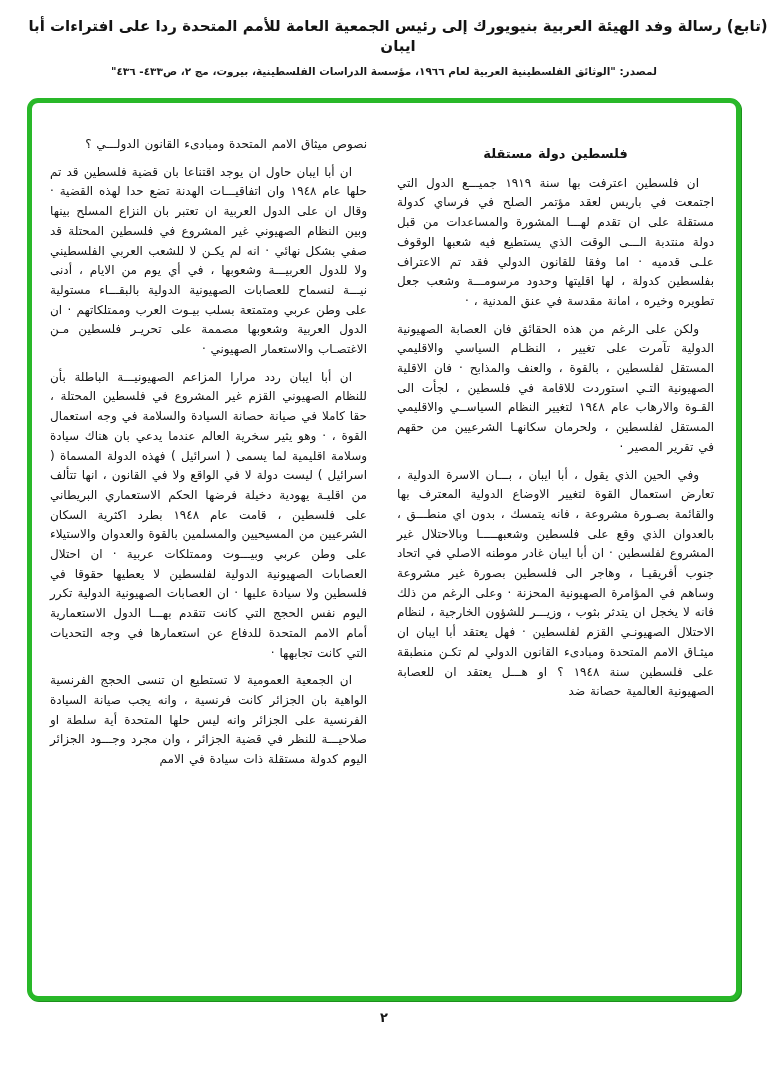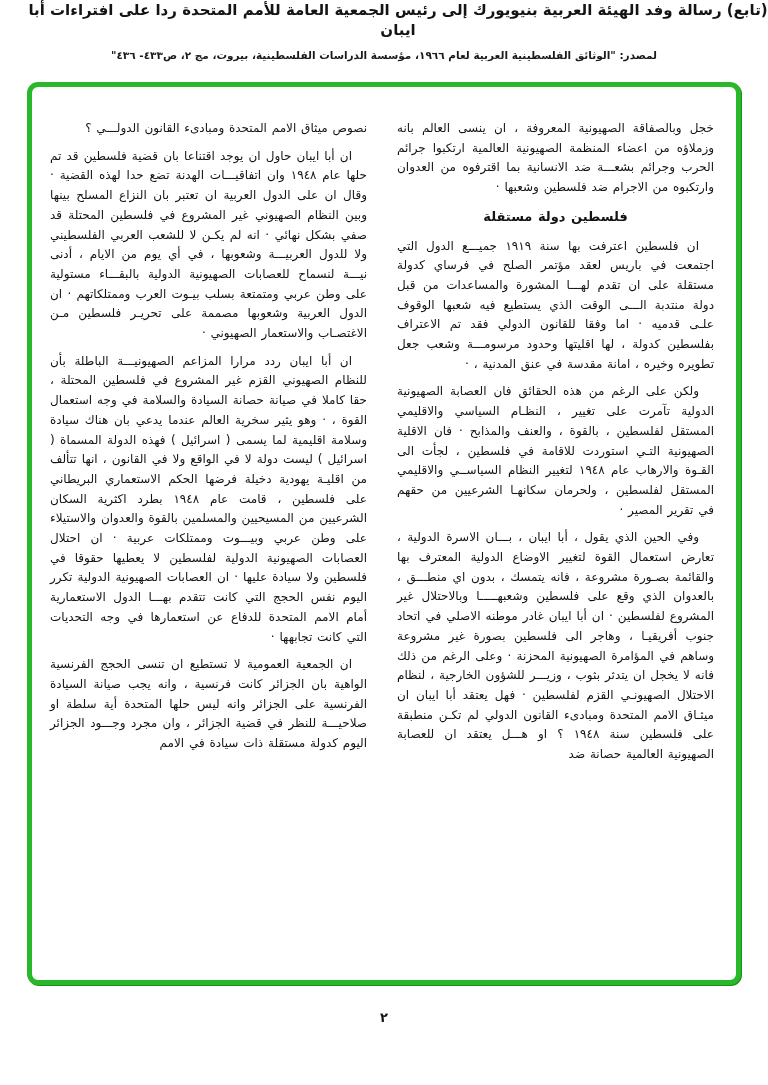--- a/index.html
+++ b/index.html
@@ -12,20 +12,21 @@
     color: #141414;
     overflow: hidden;
   }
   .page {
     width: 768px;
     height: 1085px;
     position: relative;
     direction: rtl;
   }
   .doc-title {
+    padding-top: 16px;
     text-align: center;
     font-weight: bold;
     font-size: 15px;
     line-height: 20px;
     direction: rtl;
     letter-spacing: 0;
     margin-left: 28px;
   }
   .doc-source {
     margin-top: 9px;
@@ -94,21 +95,20 @@
 <div class="page">
 
   <div class="doc-title">(تابع) رسالة وفد الهيئة العربية بنيويورك إلى رئيس الجمعية العامة للأمم المتحدة ردا على افتراءات أبا ايبان</div>
 
   <div class="doc-source">لمصدر: "الوثائق الفلسطينية العربية لعام ١٩٦٦، مؤسسة الدراسات الفلسطينية، بيروت، مج ٢، ص٤٣٣- ٤٣٦"</div>
 
   <div class="content-box">
     <div class="columns">
 
       <div class="col">
-        <p class="flush">خجل وبالصفاقة الصهيونية المعروفة ، ان ينسى العالم بانه وزملاؤه من اعضاء المنظمة الصهيونية العالمية ارتكبوا جرائم الحرب وجرائم بشعـــة ضد الانسانية بما اقترفوه من العدوان وارتكبوه من الاجرام ضد فلسطين وشعبها ·</p>
         <div class="section-heading">فلسطين دولة مستقلة</div>
         <p>ان فلسطين اعترفت بها سنة ١٩١٩ جميـــع الدول التي اجتمعت في باريس لعقد مؤتمر الصلح في فرساي كدولة مستقلة على ان تقدم لهـــا المشورة والمساعدات من قبل دولة منتدبة الـــى الوقت الذي يستطيع فيه شعبها الوقوف علـى قدميه · اما وفقا للقانون الدولي فقد تم الاعتراف بفلسطين كدولة ، لها اقليتها وحدود مرسومـــة وشعب جعل تطويره وخيره ، امانة مقدسة في عنق المدنية ، ·</p>
         <p>ولكن على الرغم من هذه الحقائق فان العصابة الصهيونية الدولية تآمرت على تغيير ، النظـام السياسي والاقليمي المستقل لفلسطين ، بالقوة ، والعنف والمذابح · فان الاقلية الصهيونية التـي استوردت للاقامة في فلسطين ، لجأت الى القـوة والارهاب عام ١٩٤٨ لتغيير النظام السياســي والاقليمي المستقل لفلسطين ، ولحرمان سكانهـا الشرعيين من حقهم في تقرير المصير ·</p>
         <p>وفي الحين الذي يقول ، أبا ايبان ، بـــان الاسرة الدولية ، تعارض استعمال القوة لتغيير الاوضاع الدولية المعترف بها والقائمة بصـورة مشروعة ، فانه يتمسك ، بدون اي منطـــق ، بالعدوان الذي وقع على فلسطين وشعبهـــــا وبالاحتلال غير المشروع لفلسطين · ان أبا ايبان غادر موطنه الاصلي في اتحاد جنوب أفريقيـا ، وهاجر الى فلسطين بصورة غير مشروعة وساهم في المؤامرة الصهيونية المحزنة · وعلى الرغم من ذلك فانه لا يخجل ان يتدثر بثوب ، وزيـــر للشؤون الخارجية ، لنظام الاحتلال الصهيونـي القزم لفلسطين · فهل يعتقد أبا ايبان ان ميثـاق الامم المتحدة ومبادىء القانون الدولي لم تكـن منطبقة على فلسطين سنة ١٩٤٨ ؟ او هـــل يعتقد ان للعصابة الصهيونية العالمية حصانة ضد</p>
       </div>
 
       <div class="col">
         <p class="flush">نصوص ميثاق الامم المتحدة ومبادىء القانون الدولـــي ؟</p>
         <p>ان أبا ايبان حاول ان يوجد اقتناعا بان قضية فلسطين قد تم حلها عام ١٩٤٨ وان اتفاقيـــات الهدنة تضع حدا لهذه القضية · وقال ان على الدول العربية ان تعتبر بان النزاع المسلح بينها وبين النظام الصهيوني غير المشروع في فلسطين المحتلة قد صفي بشكل نهائي · انه لم يكـن لا للشعب العربي الفلسطيني ولا للدول العربيـــة وشعوبها ، في أي يوم من الايام ، أدنى نيـــة لنسماح للعصابات الصهيونية الدولية بالبقـــاء مستولية على وطن عربي ومتمتعة بسلب بيـوت العرب وممتلكاتهم · ان الدول العربية وشعوبها مصممة على تحريـر فلسطين مـن الاغتصـاب والاستعمار الصهيوني ·</p>
         <p>ان أبا ايبان ردد مرارا المزاعم الصهيونيـــة الباطلة بأن للنظام الصهيوني القزم غير المشروع في فلسطين المحتلة ، حقا كاملا في صيانة حصانة السيادة والسلامة في وجه استعمال القوة ، · وهو يثير سخرية العالم عندما يدعي بان هناك سيادة وسلامة اقليمية لما يسمى ( اسرائيل ) فهذه الدولة المسماة ( اسرائيل ) ليست دولة لا في الواقع ولا في القانون ، انها تتألف من اقليـة يهودية دخيلة فرضها الحكم الاستعماري البريطاني على فلسطين ، قامت عام ١٩٤٨ بطرد اكثرية السكان الشرعيين من المسيحيين والمسلمين بالقوة والعدوان والاستيلاء على وطن عربي وبيـــوت وممتلكات عربية · ان احتلال العصابات الصهيونية الدولية لفلسطين لا يعطيها حقوقا في فلسطين ولا سيادة عليها · ان العصابات الصهيونية الدولية تكرر اليوم نفس الحجج التي كانت تتقدم بهـــا الدول الاستعمارية أمام الامم المتحدة للدفاع عن استعمارها في وجه التحديات التي كانت تجابهها ·</p>

